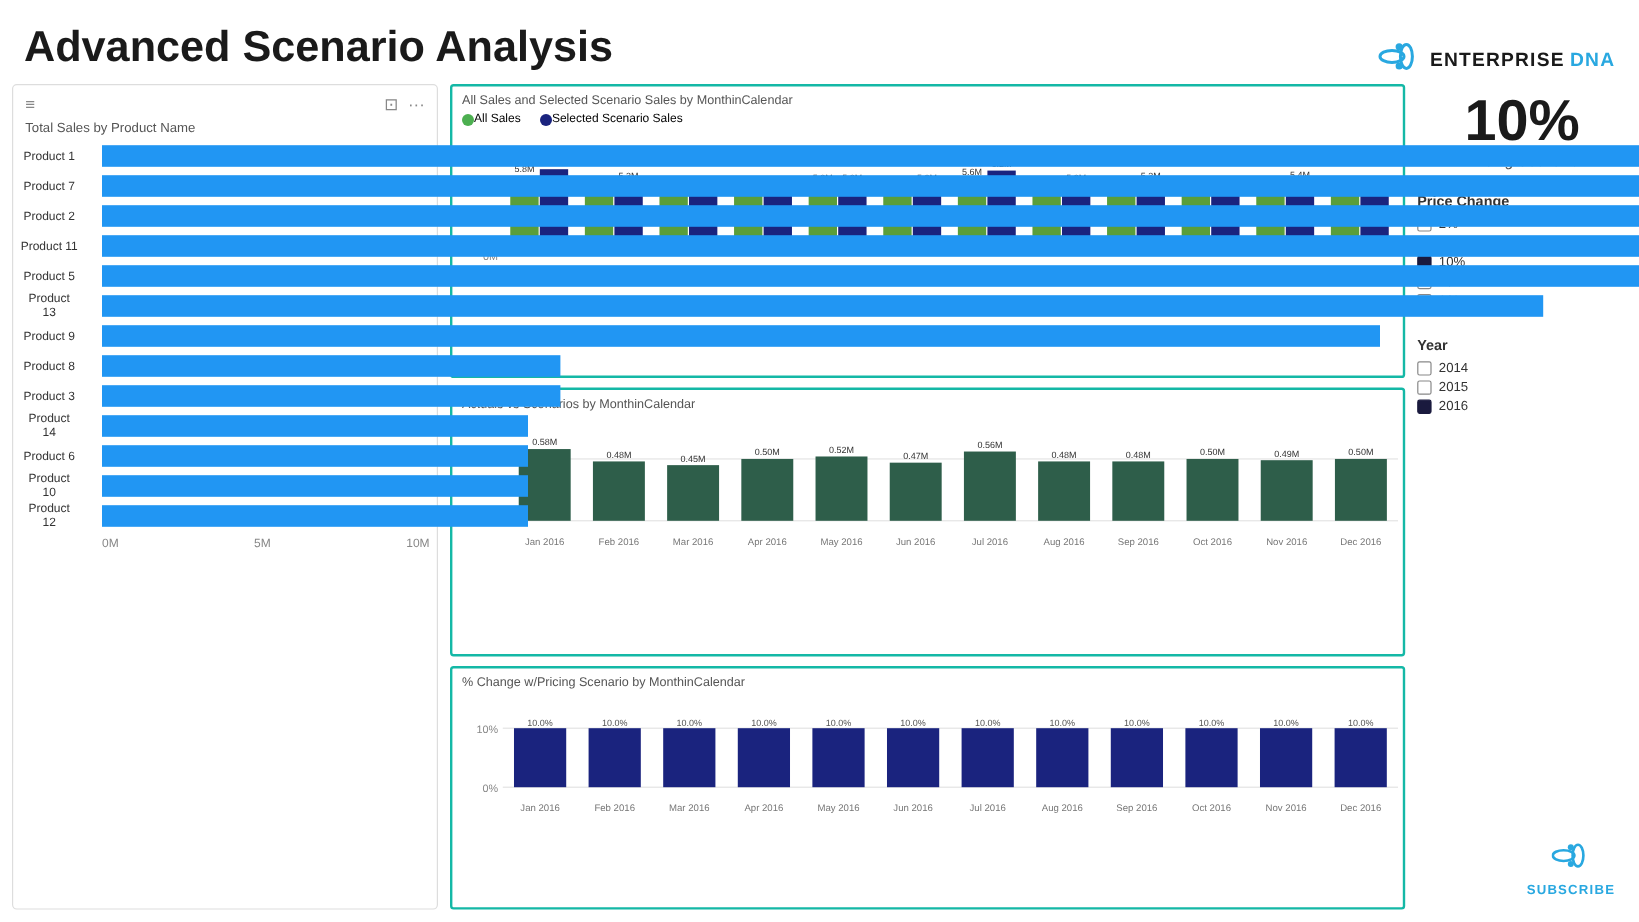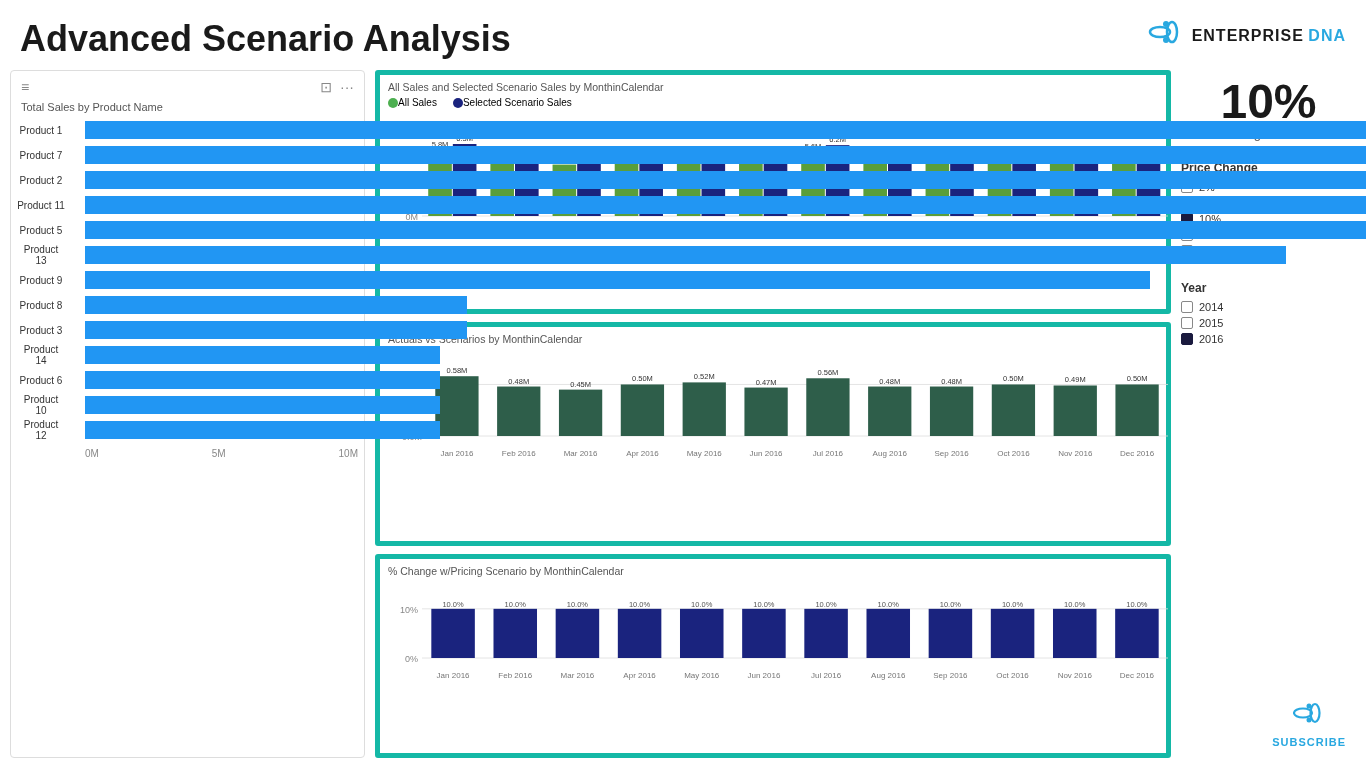--- a/index.html
+++ b/index.html
@@ -12,21 +12,21 @@
       position: relative;
     }
     .page-title {
       font-size: 36px;
       font-weight: 700;
       color: #1a1a1a;
       padding: 18px 20px 10px 20px;
     }
     .logo-area {
       position: absolute;
-      top: 14px;
+      top: 29px;
       right: 20px;
       display: flex;
       align-items: center;
       gap: 8px;
     }
     .logo-dna {
       color: #29a8e0;
       font-size: 28px;
     }
     .subscribe-area {
@@ -127,21 +127,21 @@
     }
     
     .middle-panel {
       flex: 1;
       display: flex;
       flex-direction: column;
       gap: 8px;
       min-width: 0;
     }
     .chart-section {
-      border: 5px solid #14b8a6;
+      border: 2px solid #14b8a6;
       border-radius: 3px;
       padding: 6px 8px 4px 8px;
       background: #fff;
       flex: 1;
     }
     .chart-title {
       font-size: 10.5px;
       color: #555;
       margin-bottom: 4px;
     }

